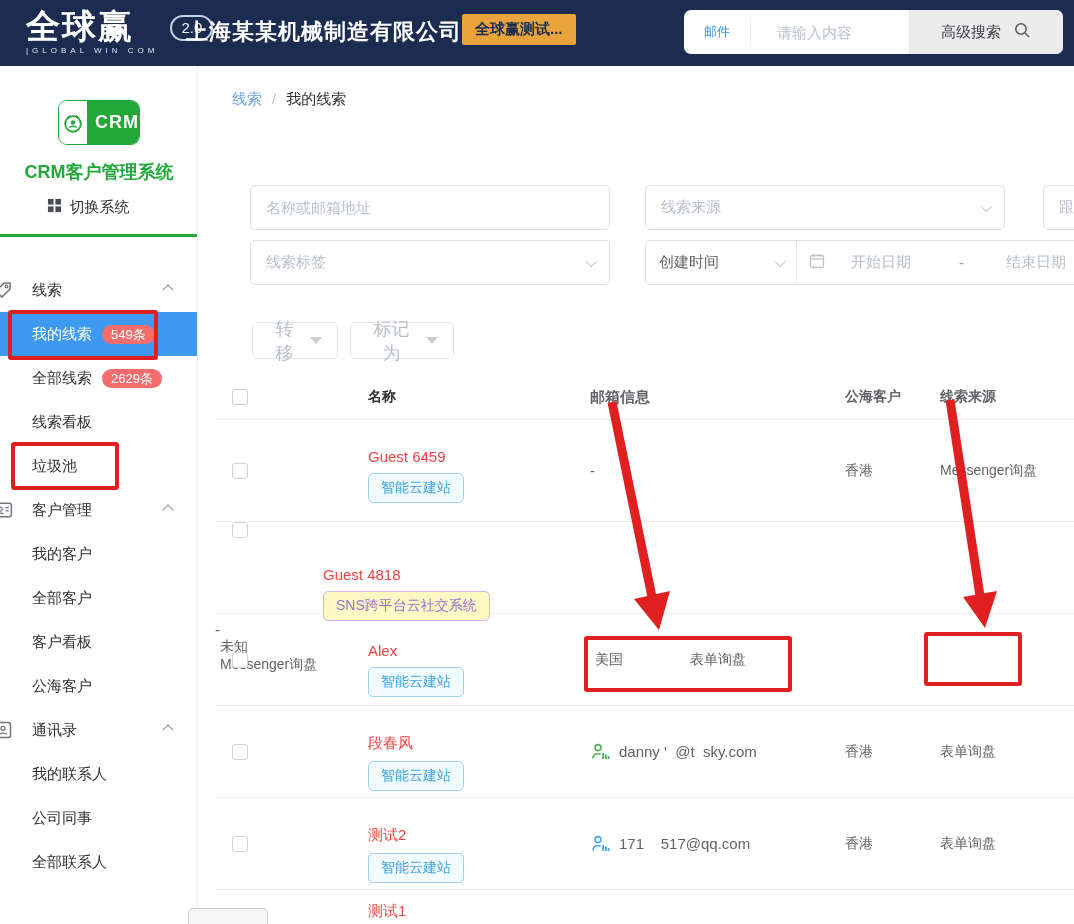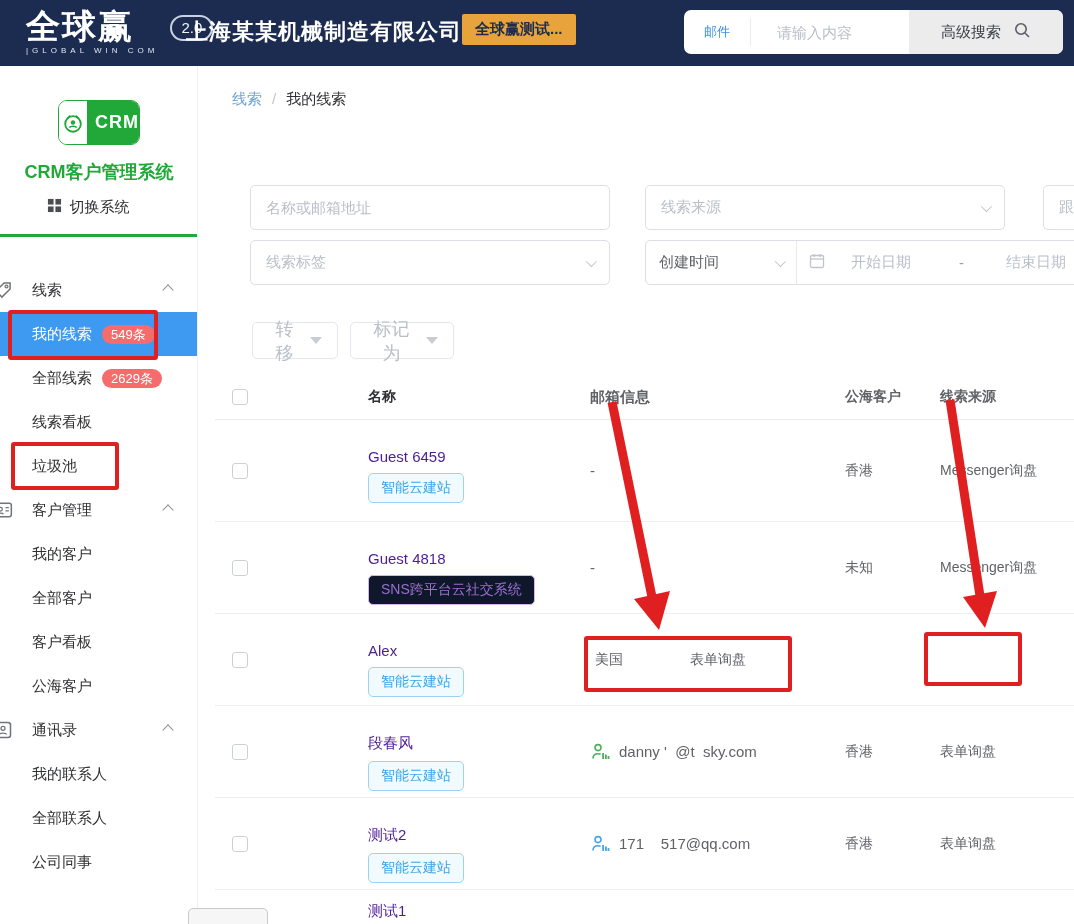--- a/index.html
+++ b/index.html
@@ -91,24 +91,24 @@
   .t-row { display:flex; border-bottom:1px solid #eceef2; }
   .col { display:flex; align-items:center; }
   .c-check { width:45px; padding-left:17px; }
   .c-name { width:330px; padding-left:108px; flex-direction:column; align-items:flex-start; }
   .c-email { width:250px; font-size:15px; color:#606266; gap:9px; }
   .c-country { width:95px; padding-left:5px; font-size:14px; color:#606266; }
   .c-source { width:130px; padding-left:5px; font-size:14px; color:#606266; }
   .t-head .c-name { flex-direction:row; align-items:center; }
   .checkbox { width:16px; height:16px; border:1px solid #ccd1d9; border-radius:3px; background:#fff;
     display:inline-block; cursor:pointer; }
-  .lead-name { margin-top:28px; font-size:15px; color:#4c1d95; cursor:pointer; }
+  .lead-name { margin-top:28px; font-size:15px; color:#ef4444; cursor:pointer; }
   .tag { margin-top:8px; height:30px; display:flex; align-items:center; padding:0 12px;
     border-radius:5px; font-size:14px; border:1px solid #9ed2f2; color:#3aa4e8; background:#f1faff; }
-  .tag.purple { border-color:#d2b4ee; color:#9a6fd0; background:#0f172a; }
+  .tag.purple { border-color:#d2b4ee; color:#9a6fd0; background:#fef9c3; }
   .email-text { white-space:pre; }
   .contact-icon { width:20px; height:20px; display:inline-flex; }
   .partial .lead-name { margin-top:12px; }
 
   
   .anno-box { position:absolute; border:4px solid #e02020; border-radius:3px; z-index:40; pointer-events:none; }
   .anno-svg { position:absolute; left:0; top:0; width:1074px; height:924px; z-index:39; pointer-events:none; }
   .corner-popup { position:absolute; left:188px; top:908px; width:80px; height:22px; background:#f6f6f6;
     border:1px solid #c9c9c9; border-radius:5px; z-index:10; }
 </style>
@@ -227,24 +227,24 @@
               <path d="M7.5 17.5c1-2.5 8-2.5 9 0" fill="none" stroke="#70747a" stroke-width="1.5"></path>
             </svg>
         </span>
         <span class="mi-label">通讯录</span>
         <span class="mi-chevron"></span>
       </div>
       <div class="menu-item">
         <span class="mi-label">我的联系人</span>
       </div>
       <div class="menu-item">
+        <span class="mi-label">公司同事</span>
+      </div>
+      <div class="menu-item">
         <span class="mi-label">全部联系人</span>
-      </div>
-      <div class="menu-item">
-        <span class="mi-label">公司同事</span>
       </div>
     </div>
   </div>
 
   <div class="main">
     <div class="breadcrumb">
       <span class="bc-link">线索</span>
       <span class="bc-sep">/</span>
       <span class="bc-current">我的线索</span>
     </div>
@@ -312,21 +312,21 @@
           <div class="lead-name">Guest 6459</div>
           <div class="tag">智能云建站</div>
         </div>
         <div class="col c-email">
             <span class="email-text">-</span>
           </div>
         <div class="col c-country">香港</div>
         <div class="col c-source">Messenger询盘</div>
       </div>
 
-      <div class="t-row" style="height:92px;">
+      <div class="t-row" style="height:92px;flex-direction:column;">
         <div class="col c-check">
             <span class="checkbox"></span>
           </div>
         <div class="col c-name">
           <div class="lead-name">Guest 4818</div>
           <div class="tag purple">SNS跨平台云社交系统</div>
         </div>
         <div class="col c-email">
             <span class="email-text">-</span>
           </div>

